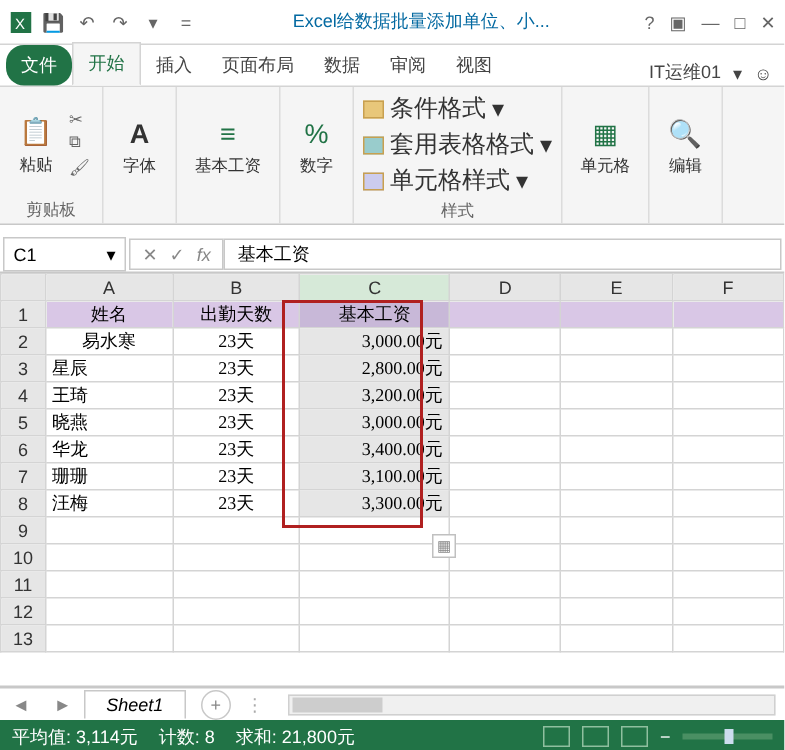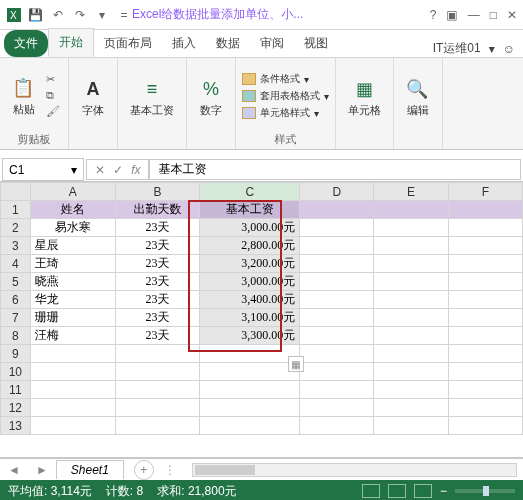--- a/index.html
+++ b/index.html
@@ -2,40 +2,40 @@
 <html><head>
 <meta charset="utf-8">
 <style>
 * { box-sizing: border-box; margin: 0; padding: 0; font-family: "Microsoft YaHei", Arial, sans-serif; }
 body { width: 523px; height: 500px; background: #fff; overflow: hidden; font-size: 12px; }
 
 
 .titlebar { height: 30px; background: #fff; display: flex; align-items: center; padding: 0 6px; border-bottom: 1px solid #d4d4d4; }
 .qat { display: flex; gap: 6px; align-items: center; }
 .qat-icon { width: 16px; height: 16px; display: flex; align-items: center; justify-content: center; color: #666; }
-.title-text { flex: 1; text-align: left; color: #8b5cf6; font-size: 12px; overflow: hidden; white-space: nowrap; }
+.title-text { flex: 1; text-align: center; color: #0369a1; font-size: 12px; overflow: hidden; white-space: nowrap; }
 .win-controls { display: flex; gap: 10px; color: #666; }
 
 
 .ribbon-tabs { height: 28px; display: flex; align-items: flex-end; background: #fff; border-bottom: 1px solid #d4d4d4; padding-left: 4px; }
 .tab { padding: 5px 10px; font-size: 12px; color: #444; cursor: pointer; }
 .tab.file { background: #217346; color: #fff; border-radius: 12px; }
 .tab.active { border: 1px solid #d4d4d4; border-bottom: 1px solid #f5f5f5; background: #f5f5f5; color: #217346; }
 .tab-right { margin-left: auto; display: flex; align-items: center; gap: 8px; padding-right: 8px; color: #444; font-size: 12px; }
 
 
 .ribbon { height: 92px; background: #f5f5f5; border-bottom: 1px solid #c8c8c8; display: flex; }
 .group { border-right: 1px solid #dcdcdc; padding: 4px 6px 2px; display: flex; flex-direction: column; align-items: center; justify-content: space-between; }
 .group-label { font-size: 11px; color: #666; padding-top: 2px; }
 .group-content { flex: 1; display: flex; align-items: center; gap: 4px; }
 .big-btn { display: flex; flex-direction: column; align-items: center; font-size: 11px; color: #333; gap: 2px; padding: 2px 6px; }
 .big-btn .ico { width: 24px; height: 24px; display: flex; align-items: center; justify-content: center; font-size: 18px; color: #217346; }
 .mini-col { display: flex; flex-direction: column; gap: 2px; font-size: 11px; color: #444; }
 .mini-col .ic { width: 16px; height: 14px; color: #666; font-size: 11px; }
-.style-list { display: flex; flex-direction: column; gap: 3px; font-size: 10px; color: #333; }
+.style-list { display: flex; flex-direction: column; gap: 3px; font-size: 16px; color: #333; }
 .style-list div { display: flex; align-items: center; gap: 4px; white-space: nowrap; }
 .style-list .sicon { width: 14px; height: 12px; background: #e8c77a; border: 1px solid #c8a050; }
 
 
 .fxbar { height: 24px; display: flex; align-items: stretch; border-bottom: 1px solid #c8c8c8; background: #fff; margin-top: 8px; }
 .namebox { width: 82px; border: 1px solid #c8c8c8; margin: 0 2px; padding: 2px 6px; font-size: 12px; display: flex; align-items: center; justify-content: space-between; }
 .fx-icons { display: flex; align-items: center; gap: 8px; padding: 0 8px; color: #888; font-size: 12px; border: 1px solid #c8c8c8; margin: 1px 0; }
 .fx-input { flex: 1; border: 1px solid #c8c8c8; margin: 1px 2px 1px 0; padding: 2px 8px; font-size: 12px; display: flex; align-items: center; }
 
 
@@ -91,22 +91,22 @@
     <span>▣</span>
     <span>—</span>
     <span>□</span>
     <span>✕</span>
   </div>
 </div>
 
 <div class="ribbon-tabs">
   <div class="tab file">文件</div>
   <div class="tab active">开始</div>
+  <div class="tab">插入</div>
   <div class="tab">页面布局</div>
-  <div class="tab">插入</div>
   <div class="tab">数据</div>
   <div class="tab">审阅</div>
   <div class="tab">视图</div>
   <div class="tab-right">
     <span>IT运维01</span>
     <span>▾</span>
     <span>☺</span>
   </div>
 </div>
 

